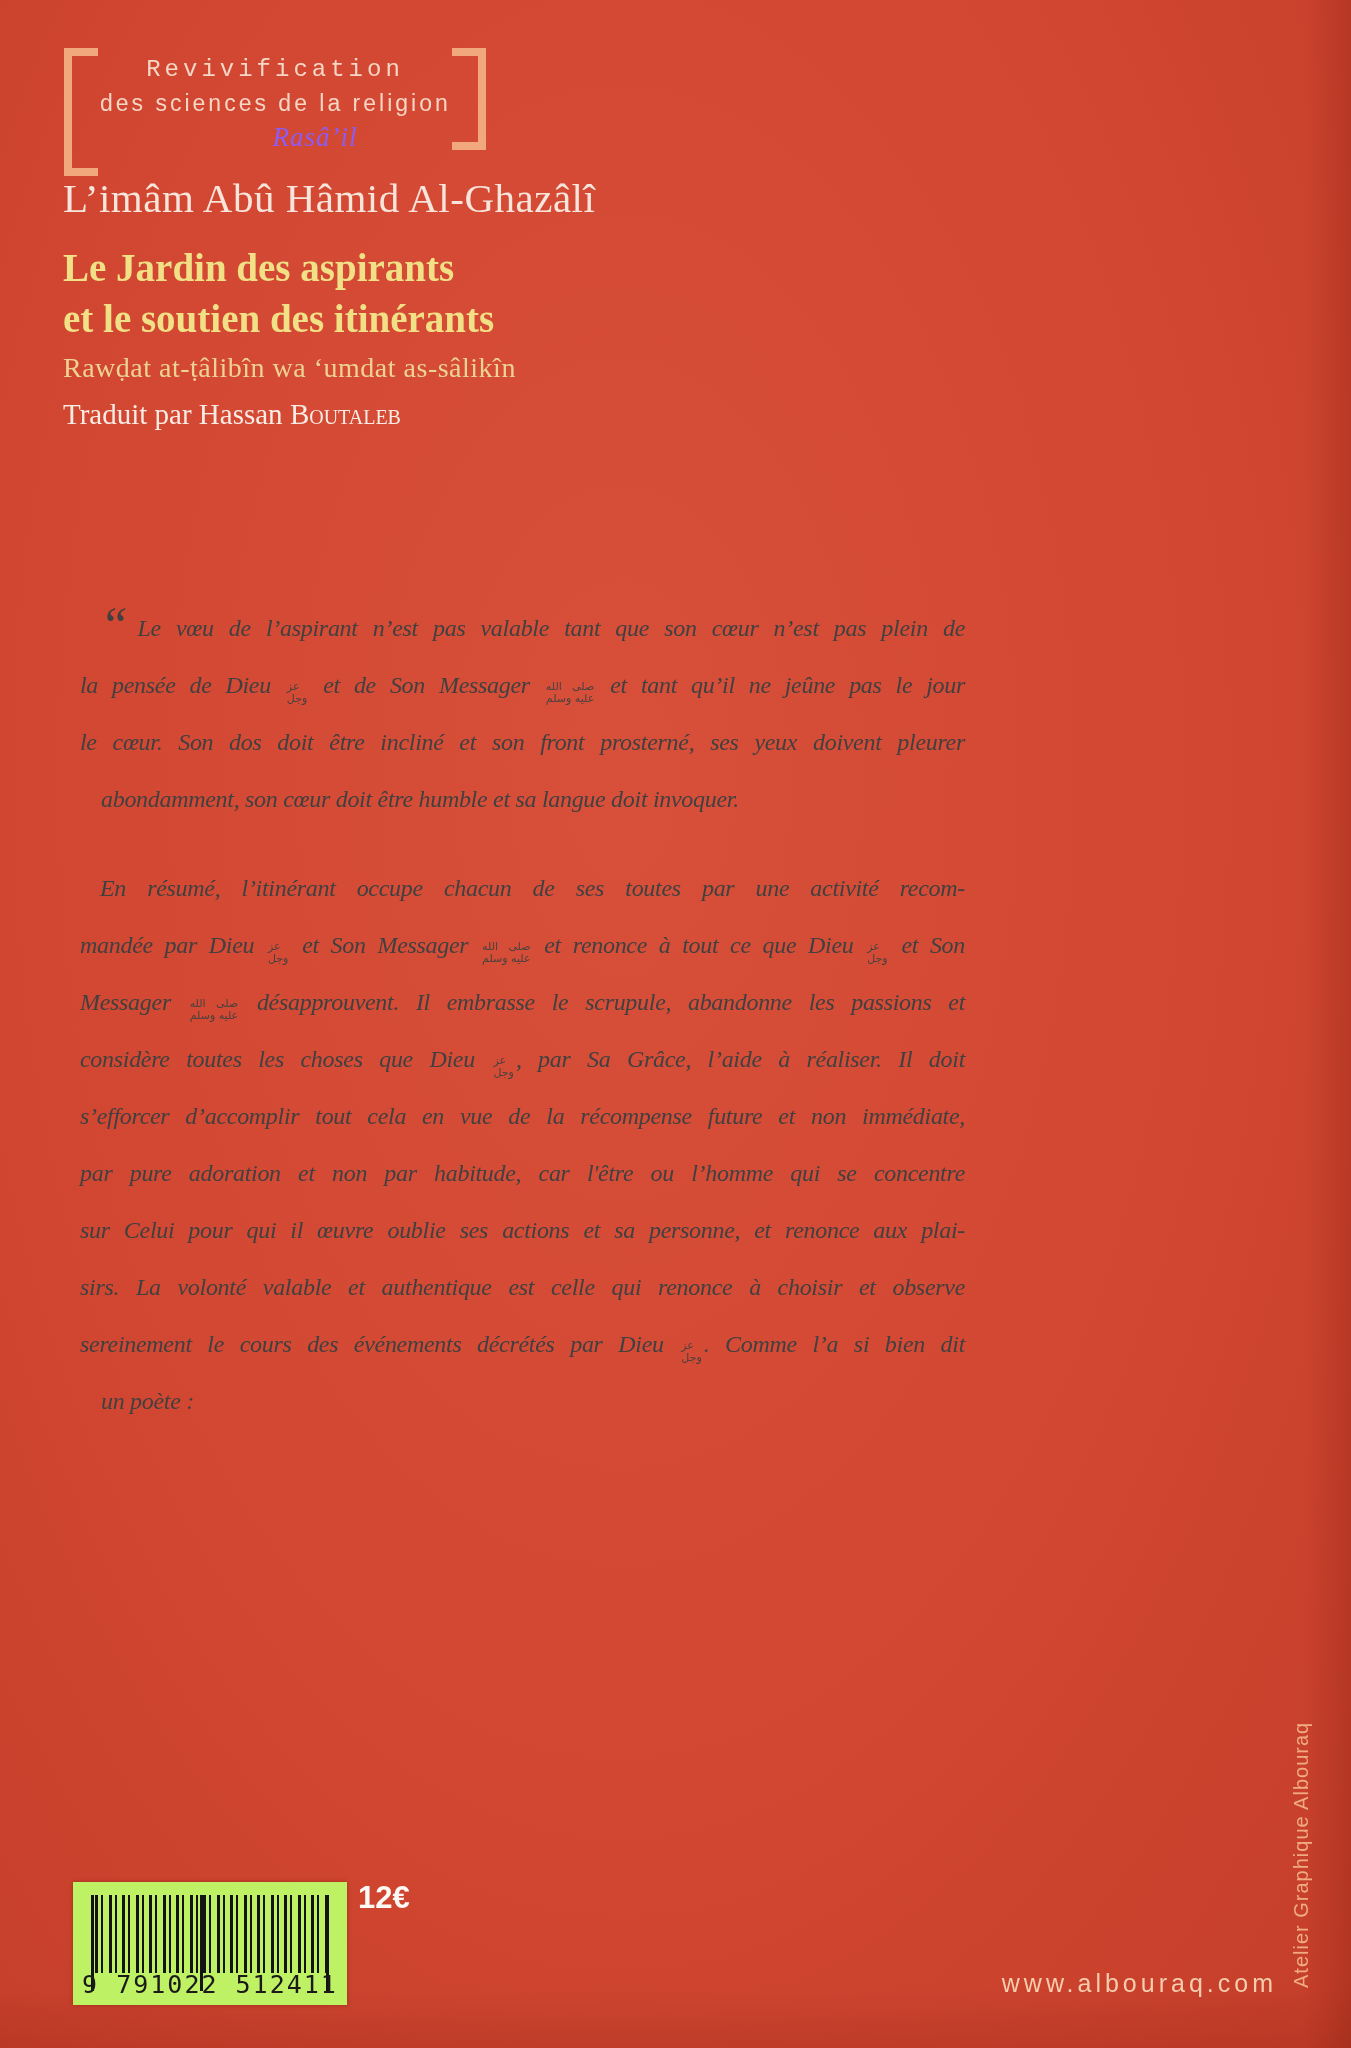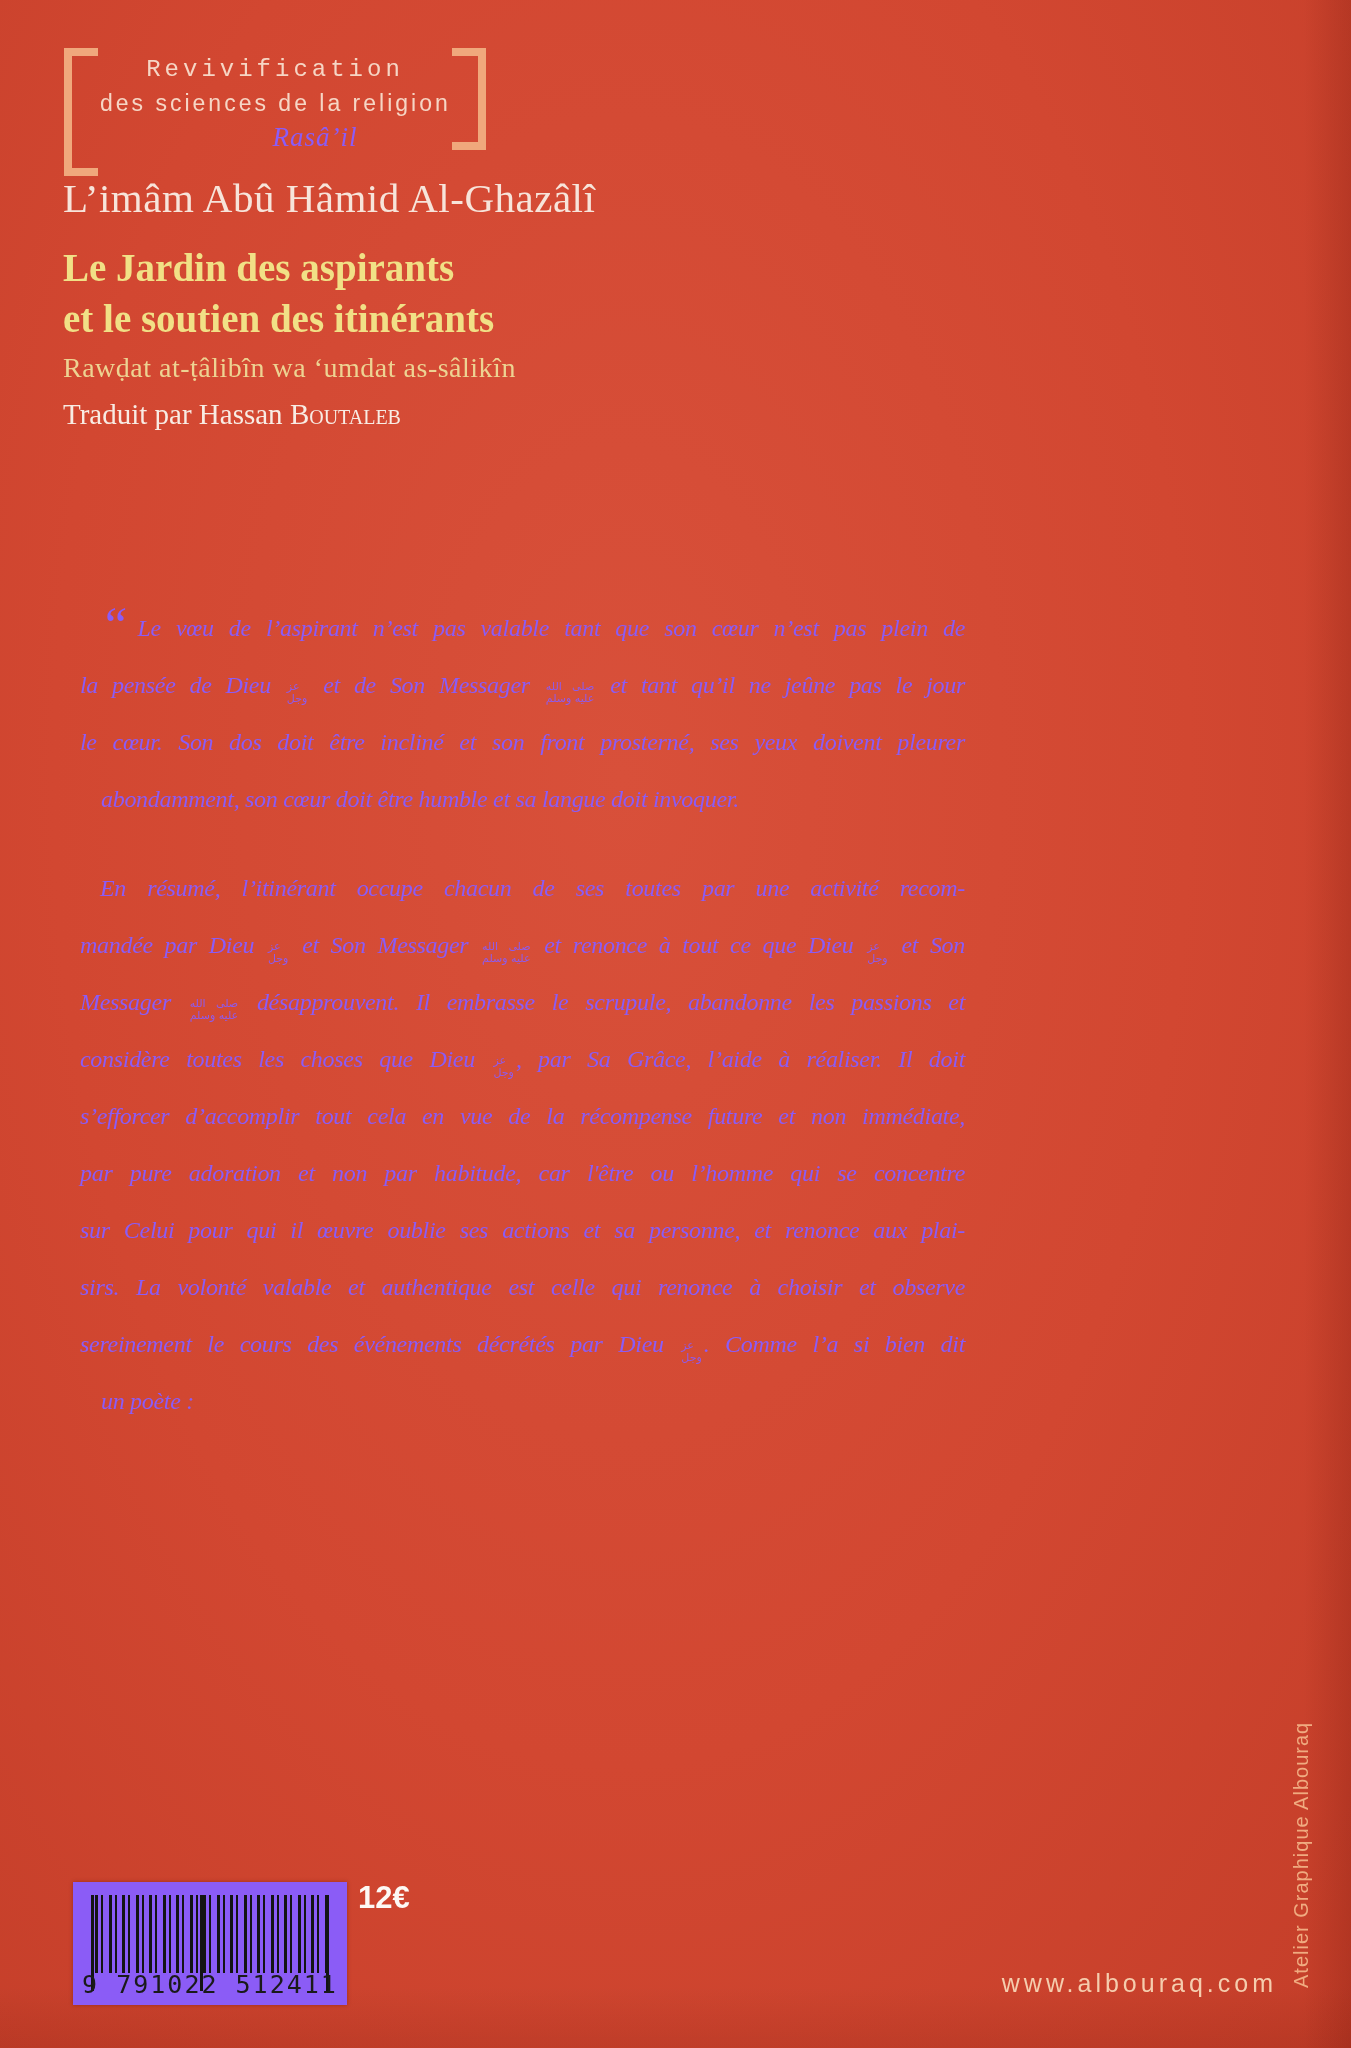--- a/index.html
+++ b/index.html
@@ -27,34 +27,34 @@
 
   
   .author{left:63px;top:174px;font-size:41px;color:#f7e4da;letter-spacing:0.5px;}
   .booktitle{left:63px;top:242px;font-size:39px;font-weight:bold;color:#f1e086;line-height:51px;}
   .subtitle{left:63px;top:352px;font-size:28px;color:#edd392;letter-spacing:0.5px;}
   .translator{left:63px;top:398px;font-size:29px;color:#f8ece4;}
   .translator .sc{font-variant:small-caps;}
 
   
   .quote{left:80px;top:600px;width:885px;font-style:italic;font-size:24px;
-    color:#8b5cf6;letter-spacing:-0.3px;}
+    color:#404040;letter-spacing:-0.3px;}
   .block+.block{margin-top:32px;}
   .block.poem{margin-top:55px;margin-left:38px;}
   .line{height:57px;line-height:57px;text-align:justify;text-align-last:justify;white-space:nowrap;}
   .line.last, .poem .line{text-align:center;text-align-last:left;white-space:normal;margin-left:21px;}
   .line.indent{padding-left:20px;}
   .bq{font-size:50px;line-height:0;vertical-align:-6px;margin-right:10px;}
   .bqc{font-size:46px;line-height:0;vertical-align:10px;margin-left:8px;}
   .honorific{display:inline-block;font-family:"DejaVu Sans", sans-serif;font-style:normal;
     font-size:11px;line-height:1.1;white-space:pre-line;text-align:center;
     vertical-align:-9px;margin:0 2px;opacity:0.95;}
 
   
-  .barcode-label{left:73px;top:1882px;width:274px;height:123px;background:#8b5cf6;
+  .barcode-label{left:73px;top:1882px;width:274px;height:123px;background:#bef264;
     box-shadow:0 0 4px rgba(90,15,5,0.4);padding:0;}
   .bars{position:absolute;left:22px;top:13px;width:232px;height:78px;
     background:repeating-linear-gradient(90deg,
       #141414 0 3px, transparent 3px 6px,
       #141414 6px 8px, transparent 8px 14px,
       #141414 14px 17px, transparent 17px 20px,
       #141414 20px 22px, transparent 22px 27px);}
   .guard{position:absolute;top:13px;width:3px;height:96px;background:#141414;}
   .digits{position:absolute;left:0;right:0;bottom:6px;text-align:center;
     font-family:"DejaVu Sans Mono", monospace;font-size:25px;color:#1a1a1a;letter-spacing:2px;}

